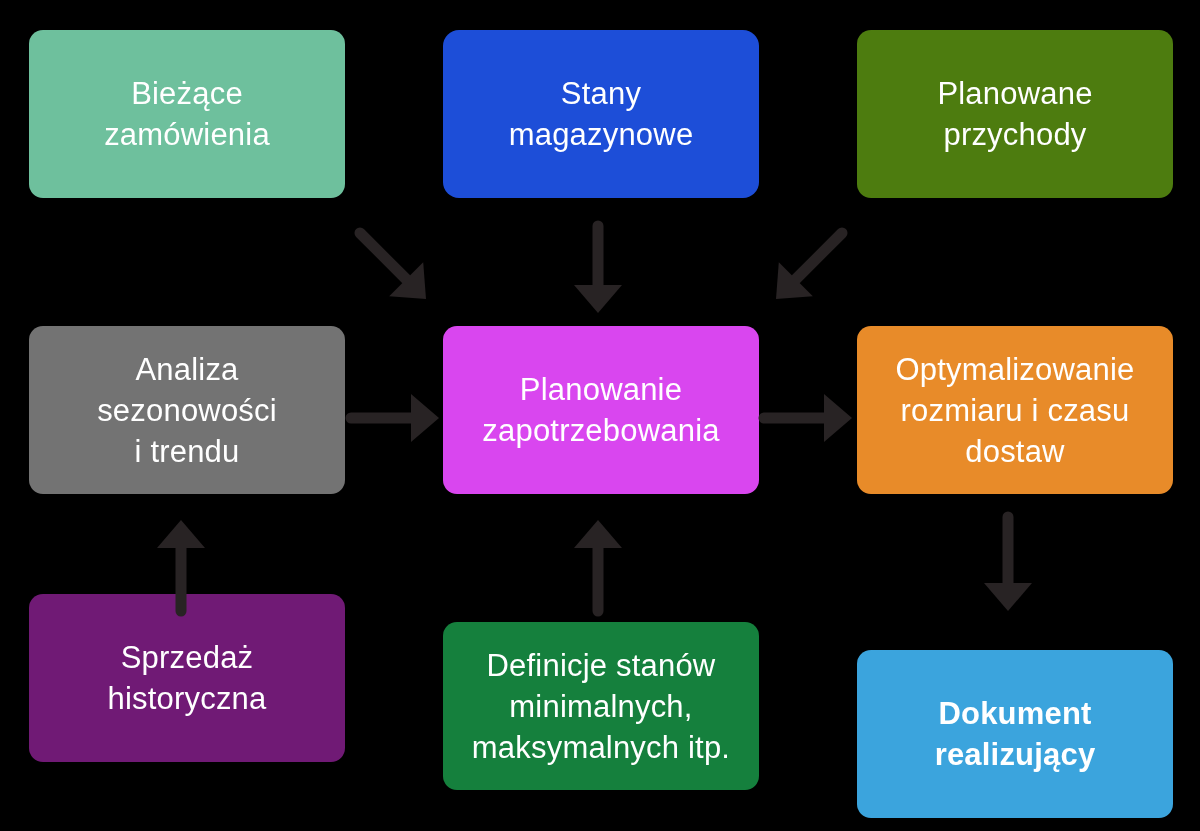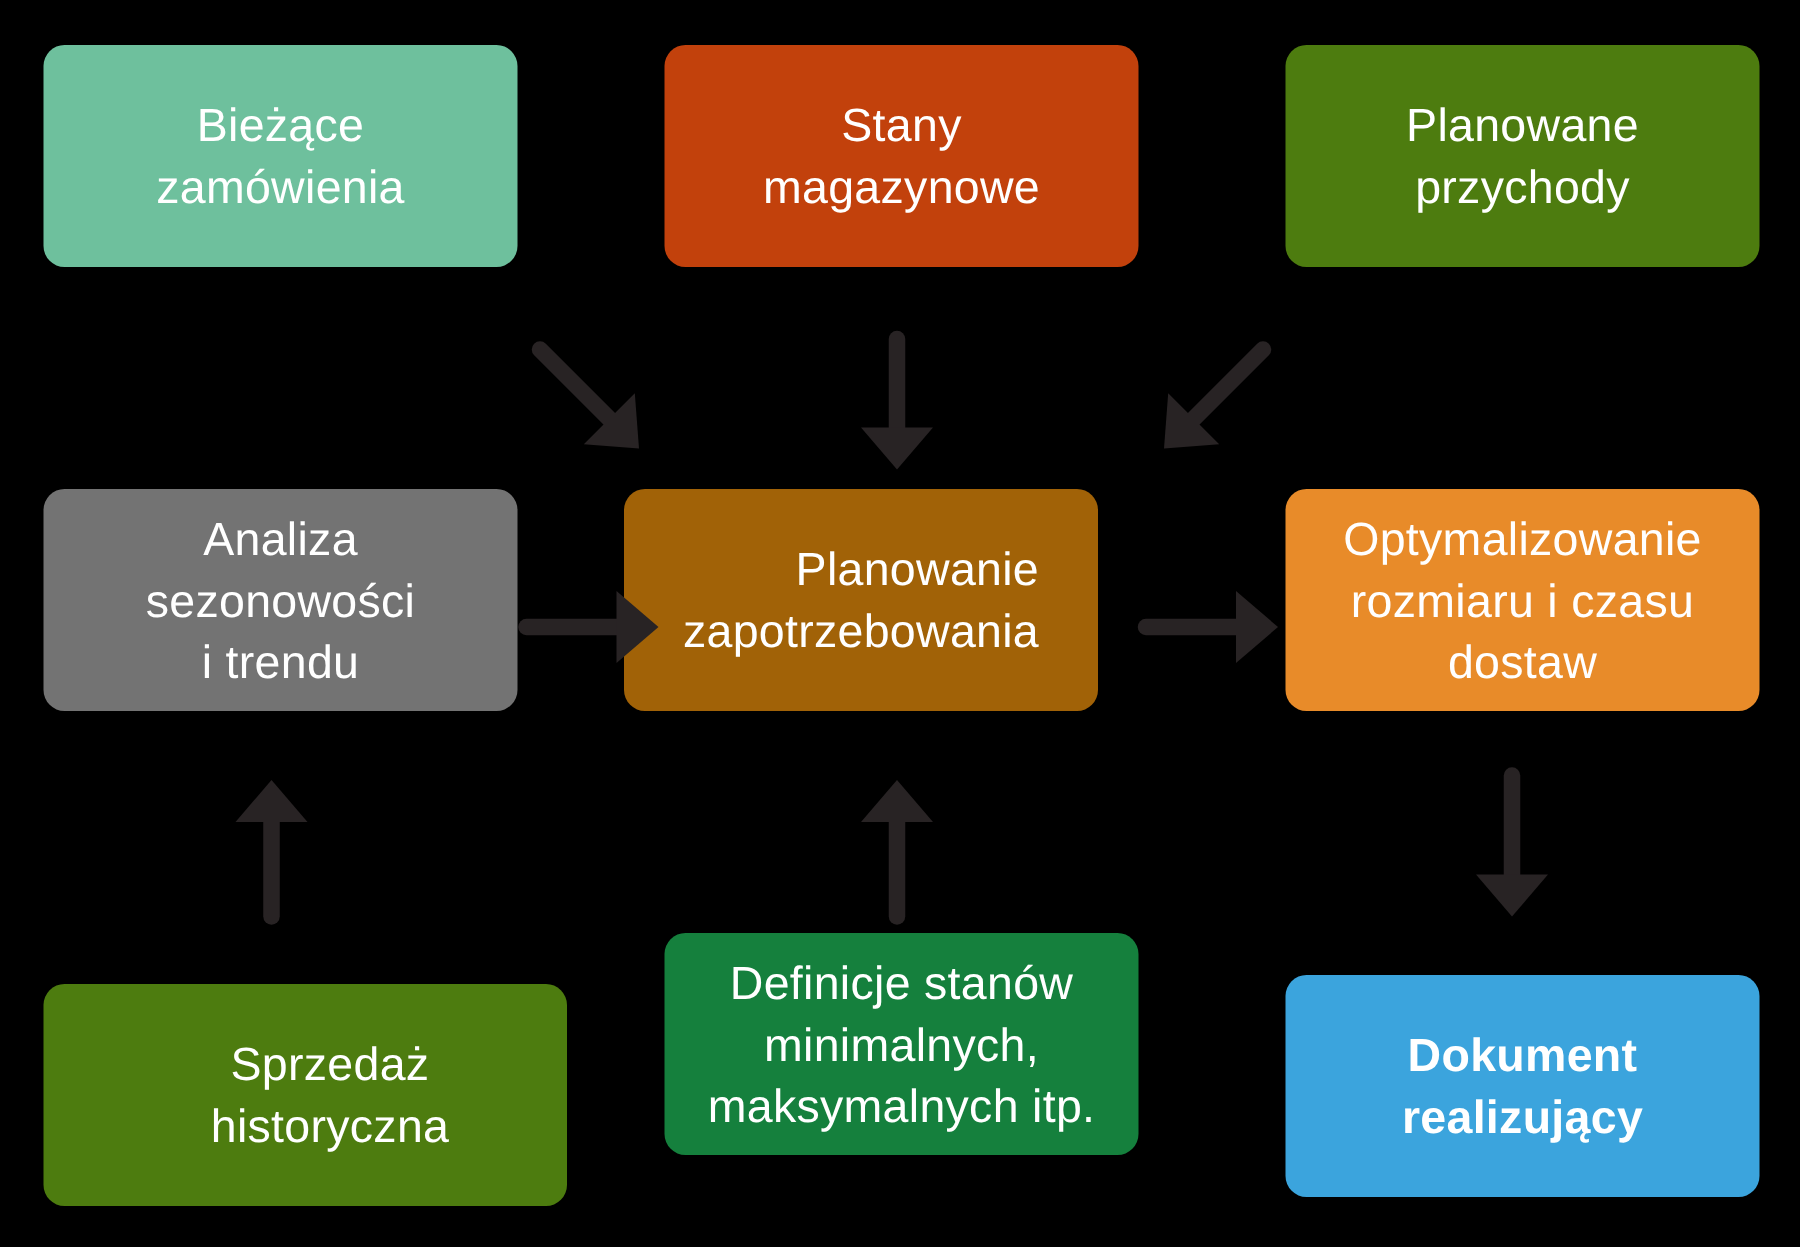--- a/index.html
+++ b/index.html
@@ -7,21 +7,21 @@
     position: relative;
     width: 1200px;
     height: 831px;
     background: #000;
     overflow: hidden;
     font-family: "Liberation Sans", "DejaVu Sans", sans-serif;
   }
   .node {
     position: absolute;
     width: 316px;
-    height: 148px;
+    height: 168px;
     border-radius: 14px;
     display: flex;
     align-items: center;
     justify-content: center;
     text-align: center;
     color: #ffffff;
     font-size: 31px;
     line-height: 41px;
     white-space: pre-line;
     letter-spacing: 0.2px;
@@ -37,35 +37,35 @@
     fill: none;
   }
 </style>
 </head>
 <body>
 
 <div class="canvas" style="background: rgb(0, 0, 0);">
 
   <div class="node" style="left: 29px; top: 30px; background: rgb(110, 192, 157);">Bieżące
 zamówienia</div>
-  <div class="node" style="left: 443px; top: 30px; background: #c2410c;">Stany
+  <div class="node" style="left: 443px; top: 30px; background: #1d4ed8; border-radius: 16px;">Stany
 magazynowe</div>
   <div class="node" style="left: 857px; top: 30px; background: #4d7c0f;">Planowane
 przychody</div>
 
   <div class="node" style="left: 29px; top: 326px; background: #737373;">Analiza
 sezonowości
 i trendu</div>
-  <div class="node" style="left: 416px; top: 326px; background: #a16207; text-align: right;">Planowanie
+  <div class="node" style="left: 443px; top: 326px; background: #d946ef;">Planowanie
 zapotrzebowania</div>
   <div class="node" style="left: 857px; top: 326px; background: rgb(232, 139, 41);">Optymalizowanie
 rozmiaru i czasu
 dostaw</div>
 
-  <div class="node" style="left: 29px; top: 656px; background: #4d7c0f; padding-left: 33px;">Sprzedaż
+  <div class="node" style="left: 29px; top: 594px; background: #701a75;">Sprzedaż
 historyczna</div>
   <div class="node" style="left: 443px; top: 622px; background: #15803d;">Definicje stanów
 minimalnych,
 maksymalnych itp.</div>
   <div class="node" style="left: 857px; top: 622px; background: rgb(59, 164, 221); font-weight: 700; margin-top: 28px;">Dokument
 realizujący</div>
 
   <svg class="arrows" width="1200" height="831" viewBox="0 0 1200 831">
     <g class="arrow">
       <line x1="360" y1="233" x2="408" y2="281" stroke="#282324"></line>

